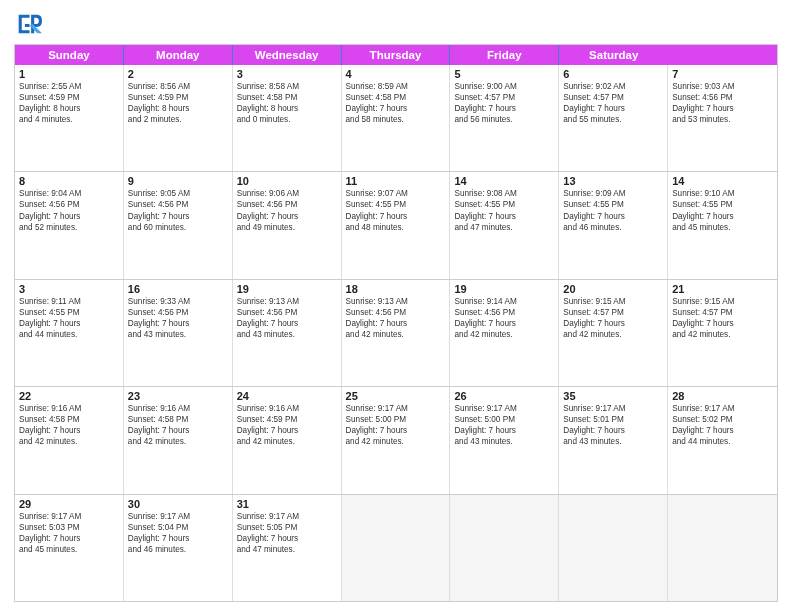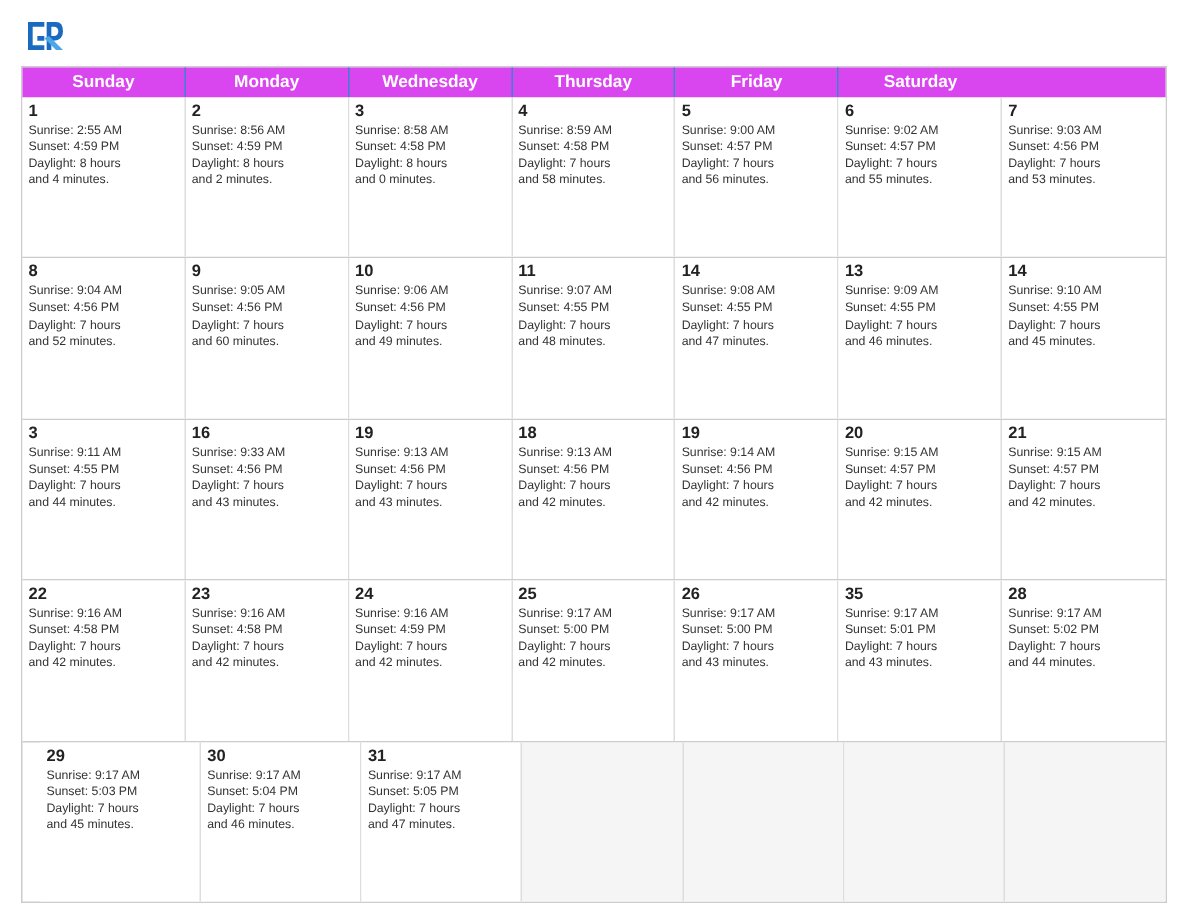--- a/index.html
+++ b/index.html
@@ -84,21 +84,21 @@
       flex: 1;
       display: flex;
       flex-direction: column;
     }
     .cal-week {
       display: grid;
       grid-template-columns: repeat(7, 1fr);
       flex: 1;
       border-bottom: 1px solid #ccc;
     }
-    .cal-week:last-child { border-bottom: none; margin-left: 12px; }
+    .cal-week:last-child { border-bottom: none; }
     .cal-cell {
       border-right: 1px solid #ddd;
       padding: 3px 4px;
       font-size: 8.5px;
       color: #333;
       vertical-align: top;
       min-height: 0;
       background: #fff;
     }
     .cal-cell:last-child { border-right: none; }

